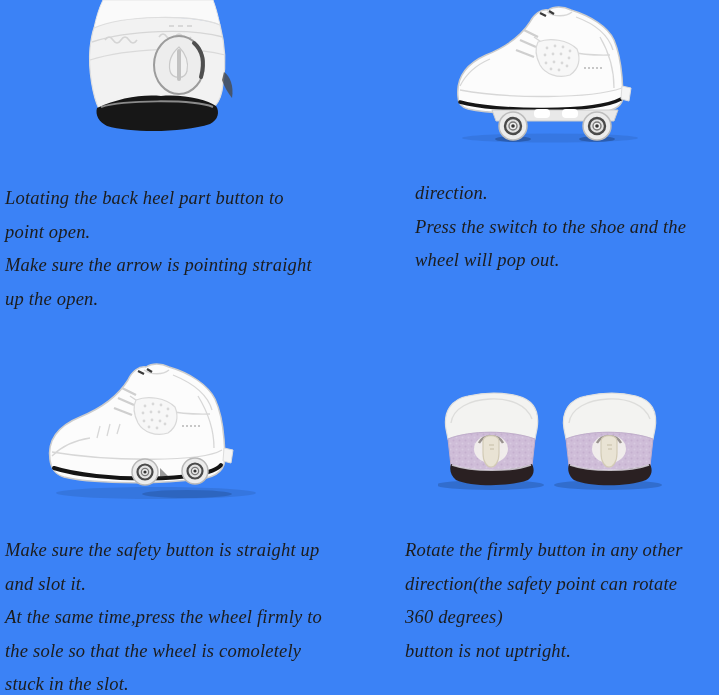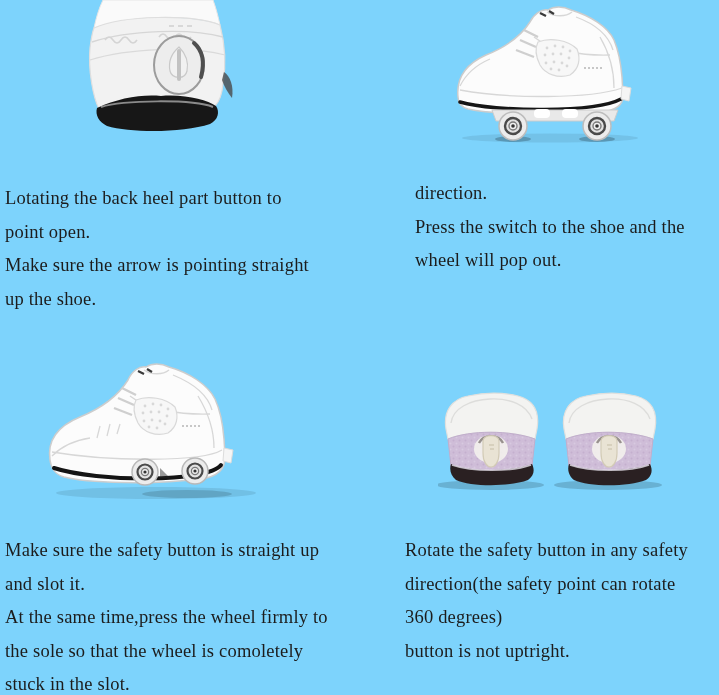--- a/index.html
+++ b/index.html
@@ -1,18 +1,18 @@
 <!DOCTYPE html>
 <html><head>
 <meta charset="utf-8">
 <style>
   html,body{margin:0;padding:0;background:#fff;}
   #stage{
-    position:relative;width:719px;height:695px;background:#7dd3fc;
-    overflow:hidden;font-family:"Liberation Serif","DejaVu Serif",serif;
+    position:relative;width:719px;height:695px;background:#3b82f6;
+    overflow:hidden;font-family:"Liberation Serif","DejaVu Serif",serif;font-style:italic;
   }
   .caption{position:absolute;color:#1c1c1c;}
   .caption .line{
     font-size:18.5px;line-height:33.5px;white-space:nowrap;letter-spacing:.2px;
   }
   #cap-1{left:5px;top:182px;}
   #cap-2{left:415px;top:177px;}
   #cap-3{left:5px;top:534px;}
   #cap-4{left:405px;top:534px;}
   .photo{position:absolute;}
@@ -228,37 +228,37 @@
       </defs>
       <use href="#heel" x="2" y="2"></use>
       <use href="#heel" x="120" y="2"></use>
     </svg>
   </div>
 
   <div class="caption" id="cap-1">
     <div class="line">Lotating the back heel part button to</div>
     <div class="line">point open.</div>
     <div class="line">Make sure the arrow is pointing straight</div>
-    <div class="line">up the shoe.</div>
+    <div class="line">up the open.</div>
   </div>
 
   <div class="caption" id="cap-2">
     <div class="line">direction.</div>
     <div class="line">Press the switch to the shoe and the</div>
     <div class="line">wheel will pop out.</div>
   </div>
 
   <div class="caption" id="cap-3">
     <div class="line">Make sure the safety button is straight up</div>
     <div class="line">and slot it.</div>
     <div class="line">At the same time,press the wheel firmly to</div>
     <div class="line">the sole so that the wheel is comoletely</div>
     <div class="line">stuck in the slot.</div>
   </div>
 
   <div class="caption" id="cap-4">
-    <div class="line">Rotate the safety button in any safety</div>
+    <div class="line">Rotate the firmly button in any other</div>
     <div class="line">direction(the safety point can rotate</div>
     <div class="line">360 degrees)</div>
     <div class="line">button is not uptright.</div>
   </div>
 
 </div>
 
 </body></html>

